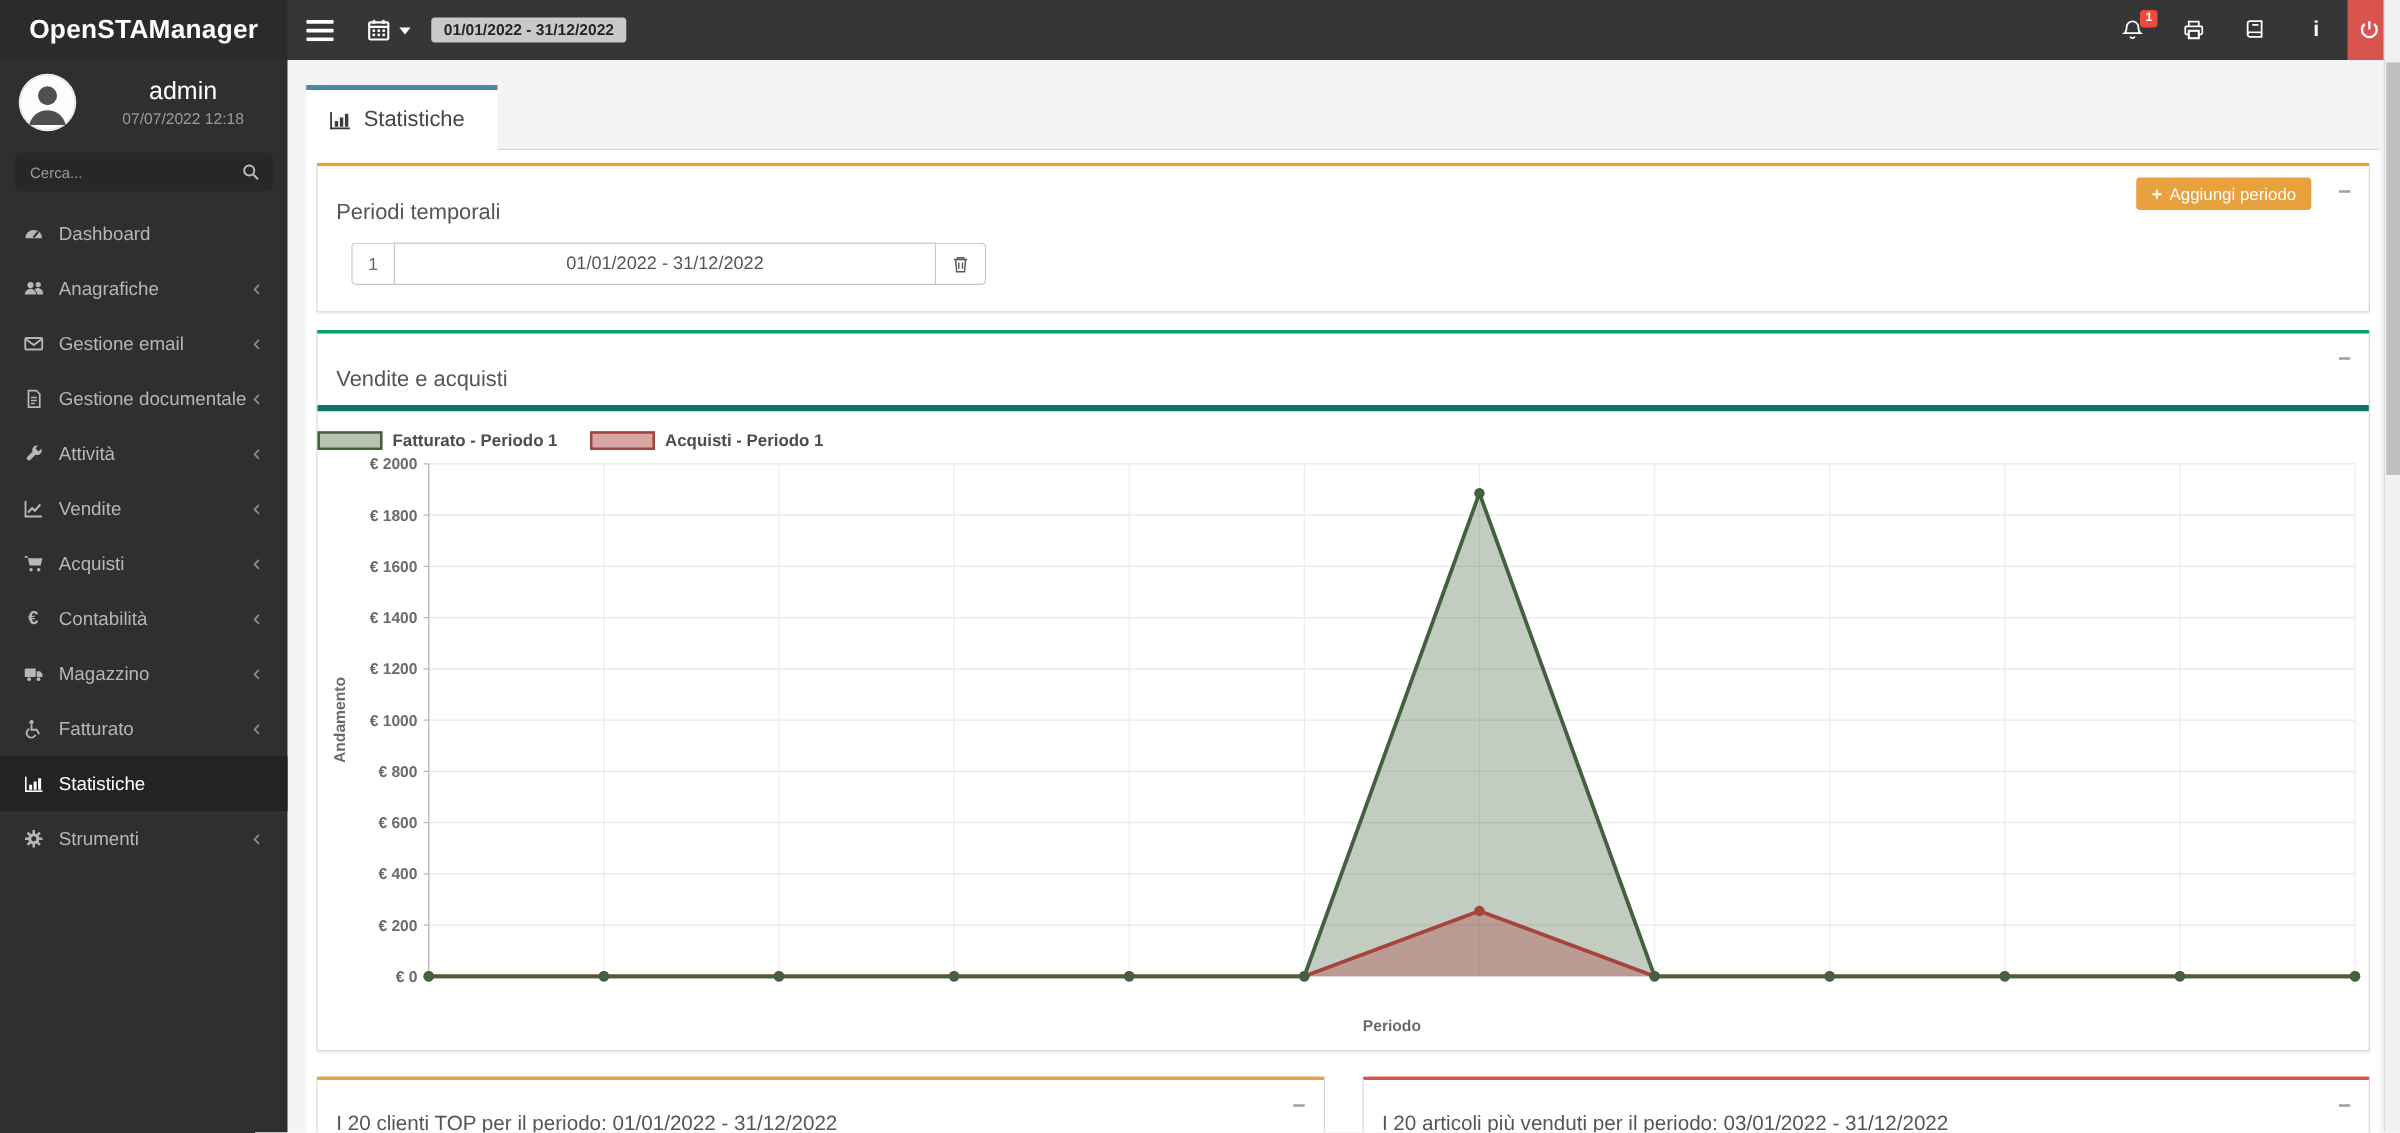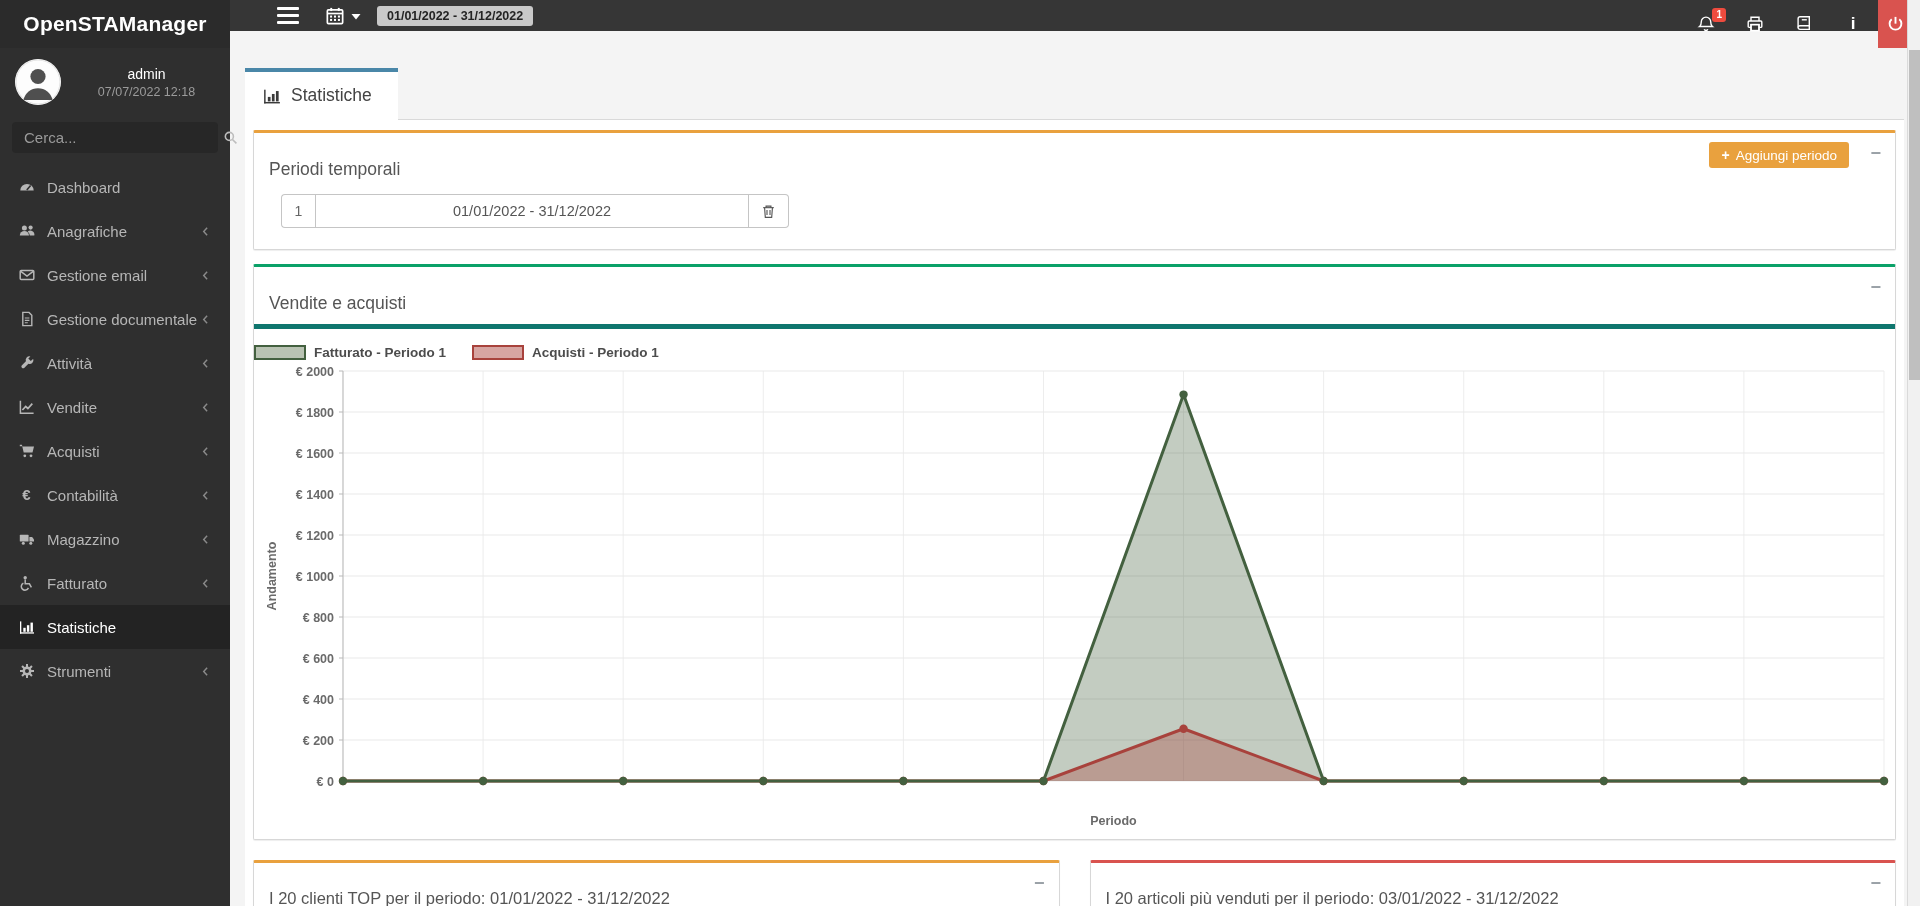--- a/index.html
+++ b/index.html
@@ -1,20 +1,20 @@
 <!DOCTYPE html>
 <html><head>
 <meta charset="utf-8">
 <style>
   * { margin:0; padding:0; box-sizing:border-box; }
   html,body { width:1920px; height:906px; overflow:hidden; background:#f4f4f4;
               font-family:"Liberation Sans","DejaVu Sans",sans-serif; position:relative; }
 
   
-  .topbar { position:absolute; top:0; left:0; width:1920px; height:31px; background:#363636; z-index:20; display:flex;gap:32px; }
+  .topbar { position:absolute; top:0; left:0; width:1920px; height:48px; background:#363636; z-index:20; display:flex; }
   .logo { width:230px; height:48px; background:#2b2b2b; color:#fff; font-size:21px; font-weight:bold;
           display:flex; align-items:center; justify-content:center; letter-spacing:.2px; cursor:pointer; }
   .topbar-main { flex:1; display:flex; align-items:center; padding-left:14px; color:#fff; position:relative; }
   .tb-icon { width:22px; height:20px; color:#fff; display:inline-flex; align-items:center; justify-content:center; cursor:pointer; }
   .tb-icon svg { width:18px; height:18px; }
   .hamburger { width:24px; }
   .hamburger svg { width:22px; height:17px; }
   .cal-group { display:flex; align-items:center; margin-left:24px; cursor:pointer; }
   .caret { width:10px; height:10px; margin-left:5px; display:inline-flex; }
   .date-badge { margin-left:16px; background:#c9c9c9; color:#242424; font-size:12.5px; font-weight:bold;
@@ -31,25 +31,25 @@
   .scroll-track { position:absolute; right:0; top:0; width:13px; height:906px; background:#f1f1f1;
                   border-left:1px solid #dadada; z-index:40; }
   .scroll-thumb { position:absolute; left:1px; top:50px; width:11px; height:330px; background:#bfbfbf; }
 
   
   .sidebar { position:absolute; left:0; top:48px; width:230px; height:858px; background:#2f2f2f; z-index:10; }
   .user-panel { display:flex; align-items:center; padding:11px 12px 10px 15px; }
   .avatar { width:46px; height:46px; border-radius:50%; overflow:hidden; background:#fff; flex:none; }
   .avatar svg { width:46px; height:46px; display:block; }
   .user-info { margin-left:14px; flex:1; text-align:center; }
-  .user-name { color:#fff; font-size:14px; }
+  .user-name { color:#fff; font-size:20px; }
   .user-date { color:#9b9b9b; font-size:12.5px; margin-top:3px; }
   .search-box { margin:7px 12px 12px 12px; height:31px; background:#272727; border-radius:4px;
                 display:flex; align-items:center; padding:0 10px 0 12px; }
-  .search-box input { flex:1; background:transparent; border:none; outline:none; color:#ef4444; font-size:15px;
+  .search-box input { flex:1; background:transparent; border:none; outline:none; color:#ef4444; font-size:12px;
                       font-family:inherit; }
   .search-box input::placeholder { color:#9a9a9a; }
   .search-box .s-icon { width:15px; height:15px; color:#bdbdbd; cursor:pointer; display:inline-flex; }
   .menu { list-style:none; }
   .menu-item { height:44px; display:flex; align-items:center; padding:0 18px; color:#b6b6b6; font-size:15px; cursor:pointer; }
   .menu-item.active { background:#232323; color:#fff; }
   .mi-icon { width:17px; height:17px; margin-right:12px; display:inline-flex; align-items:center; justify-content:center; flex:none; }
   .mi-icon svg { width:16px; height:16px; }
   .mi-icon .euro-glyph { font-size:15px; font-weight:bold; line-height:16px; }
   .mi-label { flex:1; white-space:nowrap; }

